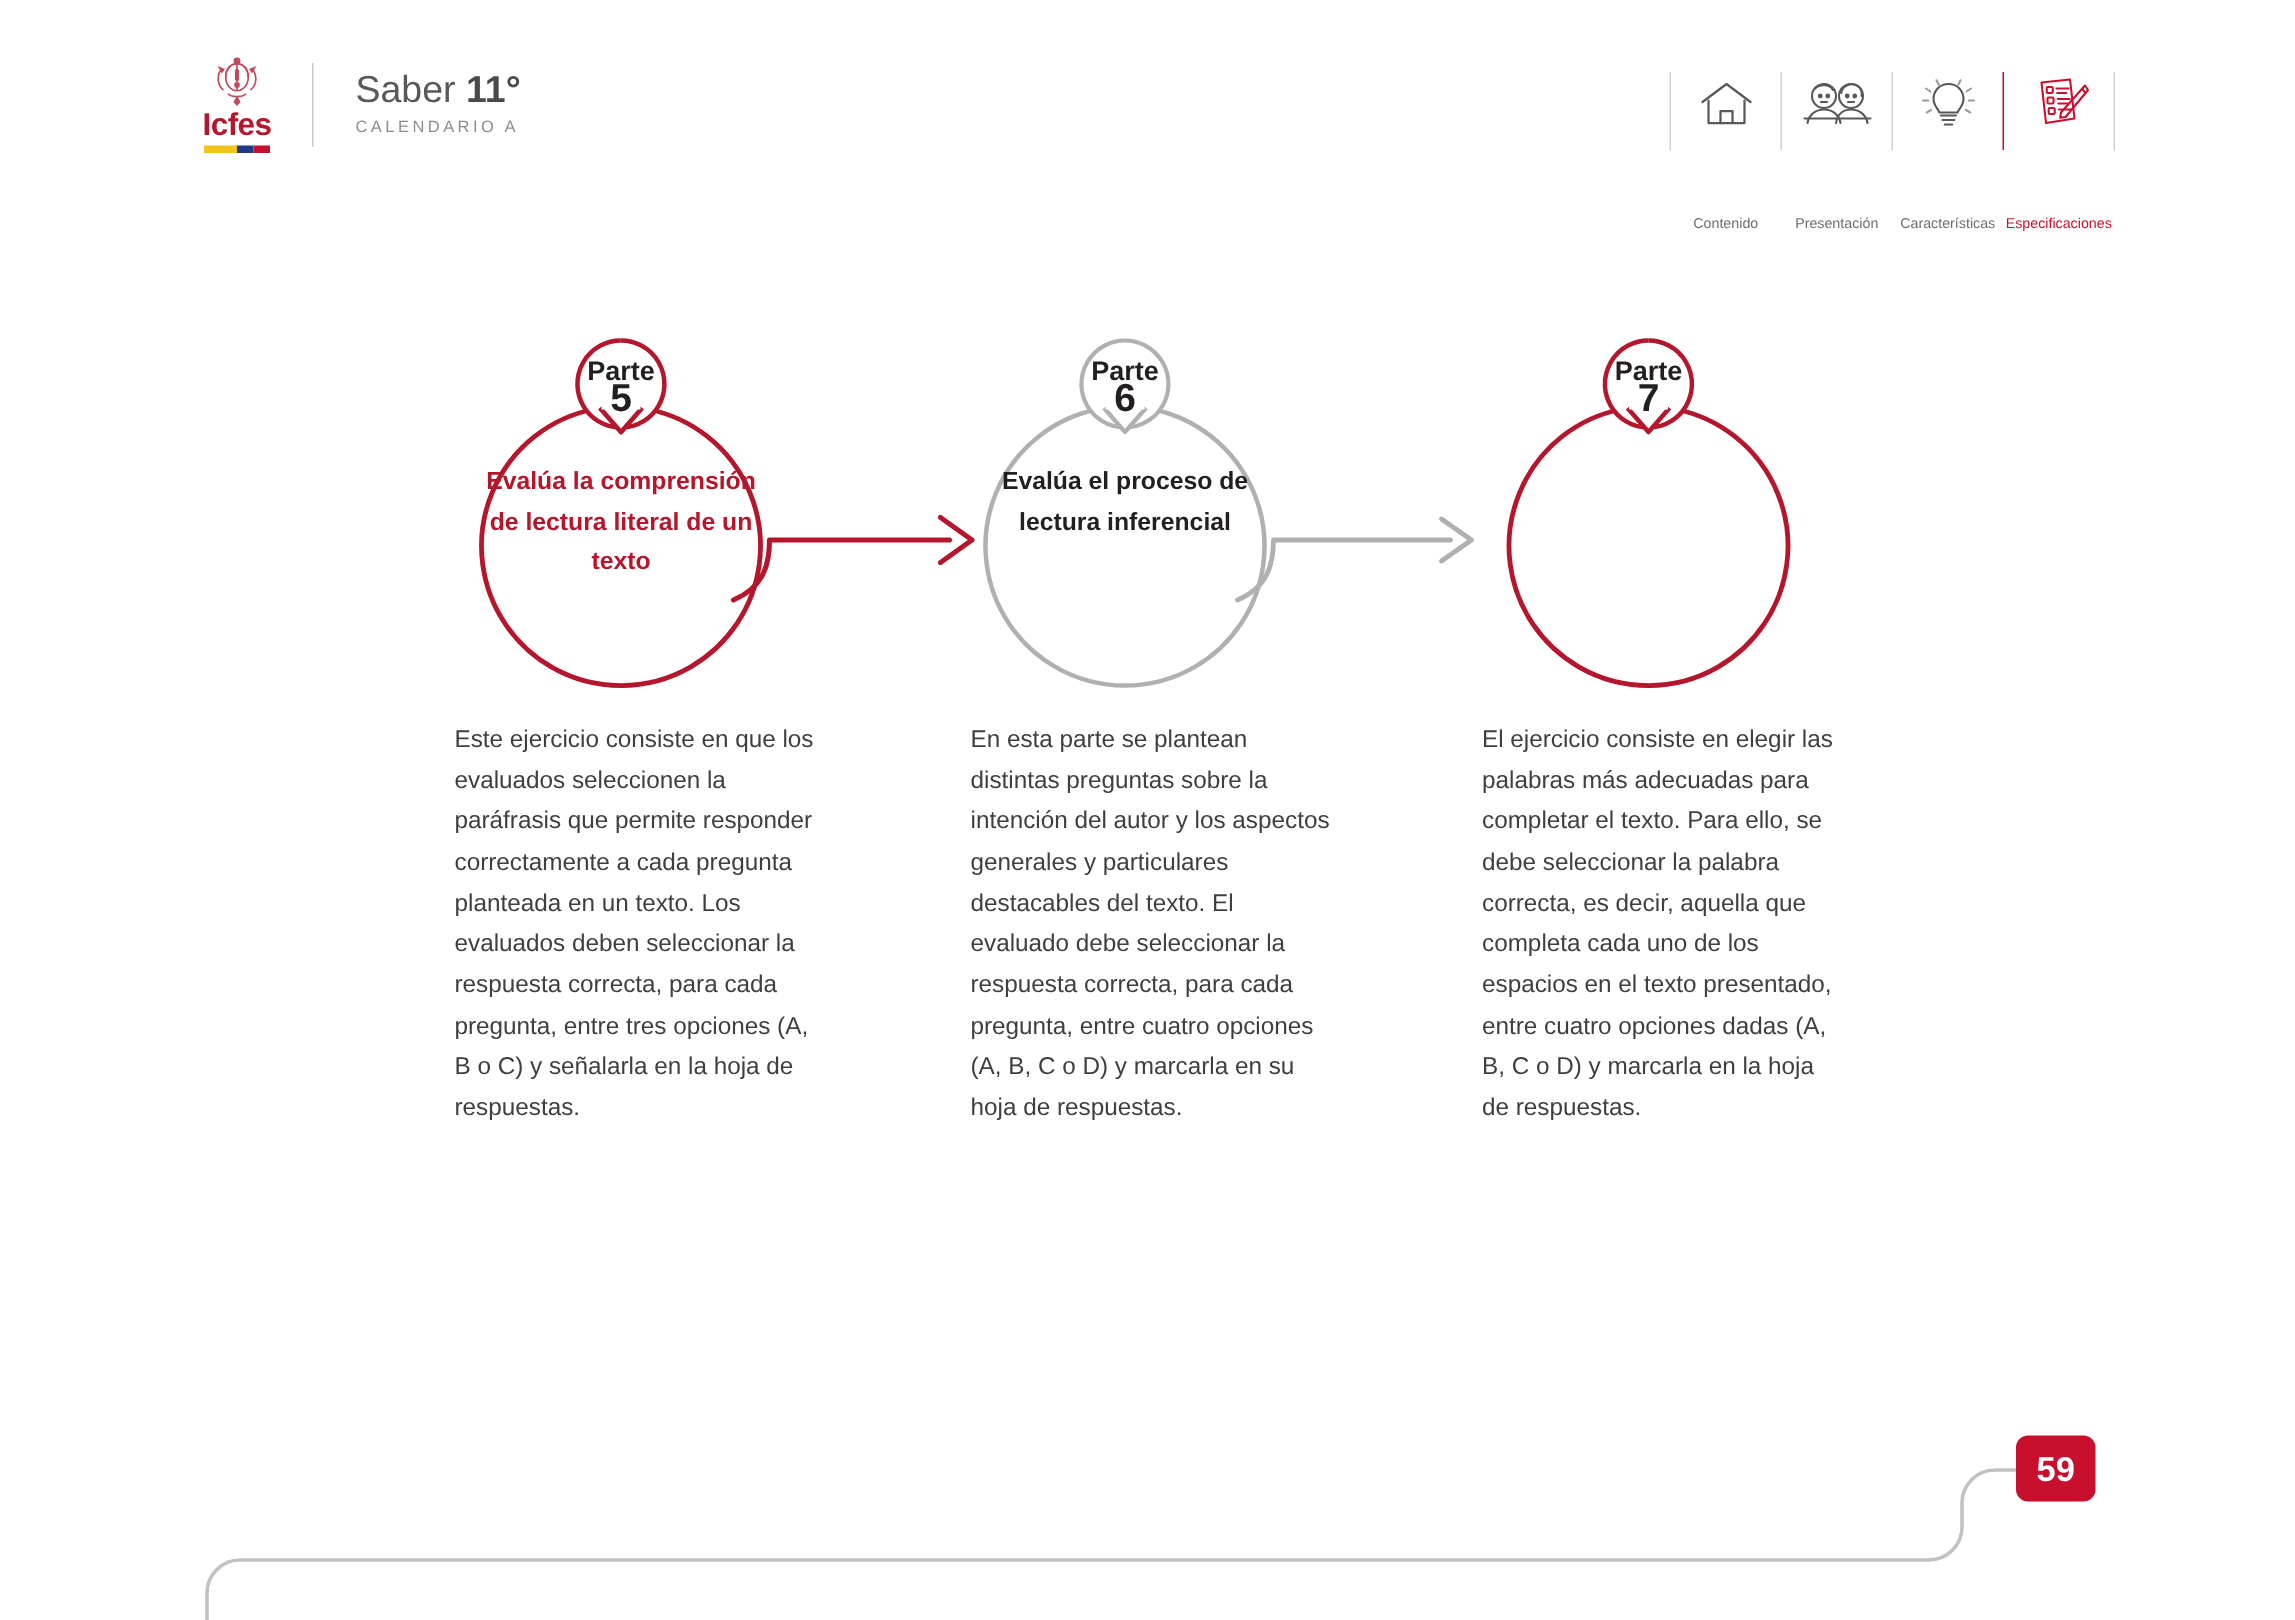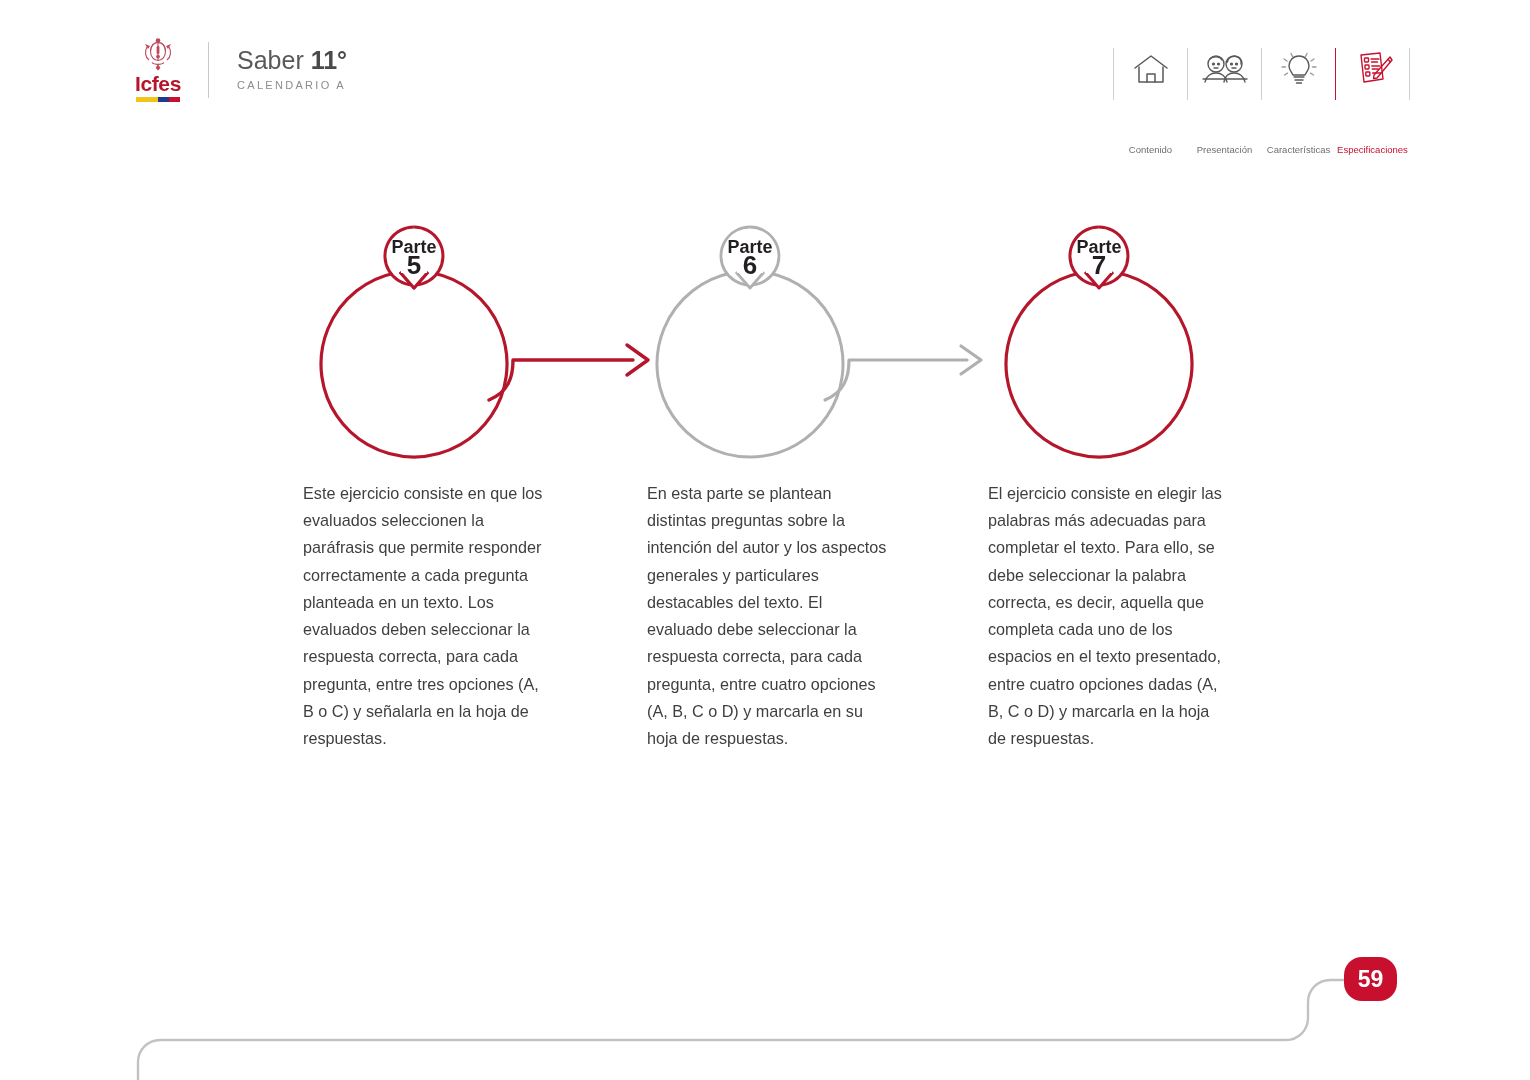--- a/index.html
+++ b/index.html
@@ -176,21 +176,21 @@
   .col-3 { left: 988px; }
 
   
   .page-badge {
     position: absolute;
     left: 1344px;
     top: 957px;
     width: 53px;
     height: 44px;
     background: #c8102e;
-    border-radius: 18px;
+    border-radius: 8px;
     display: flex;
     align-items: center;
     justify-content: center;
     color: #ffffff;
     font-size: 23px;
     font-weight: bold;
     z-index: 4;
   }
 </style>
 </head>
@@ -361,23 +361,25 @@
       <path d="M 1099 227 a 29 29 0 1 1 -0.1 0" fill="#ffffff" stroke="#b5162c" stroke-width="3"></path>
       <path d="M 1085 272 L 1099 288 L 1113 272" fill="#ffffff" stroke="#b5162c" stroke-width="3" stroke-linejoin="round"></path>
       <path d="M 1086 271 L 1112 271" stroke="#ffffff" stroke-width="4"></path>
     </g>
 
     <path d="M 1370 980 L 1330 980 A 22 22 0 0 0 1308 1002 L 1308 1018 A 22 22 0 0 1 1286 1040 L 160 1040 A 22 22 0 0 0 138 1062 L 138 1090" fill="none" stroke="#c2c2c2" stroke-width="2.4"></path>
   </svg>
 
   <div class="badge-label" style="left:369px; top:238px;">Parte</div>
   <div class="badge-num" style="left:369px; top:252px;">5</div>
+  <div class="node-text red" style="left:319px; top:308px;">Evalúa la comprensión de lectura literal de un texto</div>
 
   <div class="badge-label" style="left:705px; top:238px;">Parte</div>
   <div class="badge-num" style="left:705px; top:252px;">6</div>
+  <div class="node-text gray" style="left:655px; top:308px;">Evalúa el proceso de lectura inferencial</div>
 
   <div class="badge-label" style="left:1054px; top:238px;">Parte</div>
   <div class="badge-num" style="left:1054px; top:252px;">7</div>
 </div>
 
 <div class="cols">
   <div class="col col-1">Este ejercicio consiste en que los evaluados seleccionen la paráfrasis que permite responder correctamente a cada pregunta planteada en un texto. Los evaluados deben seleccionar la respuesta correcta, para cada pregunta, entre tres opciones (A, B o C) y señalarla en la hoja de respuestas.</div>
   <div class="col col-2">En esta parte se plantean distintas preguntas sobre la intención del autor y los aspectos generales y particulares destacables del texto. El evaluado debe seleccionar la respuesta correcta, para cada pregunta, entre cuatro opciones (A, B, C o D) y marcarla en su hoja de respuestas.</div>
   <div class="col col-3">El ejercicio consiste en elegir las palabras más adecuadas para completar el texto. Para ello, se debe seleccionar la palabra correcta, es decir, aquella que completa cada uno de los espacios en el texto presentado, entre cuatro opciones dadas (A, B, C o D) y marcarla en la hoja de respuestas.</div>
 </div>

